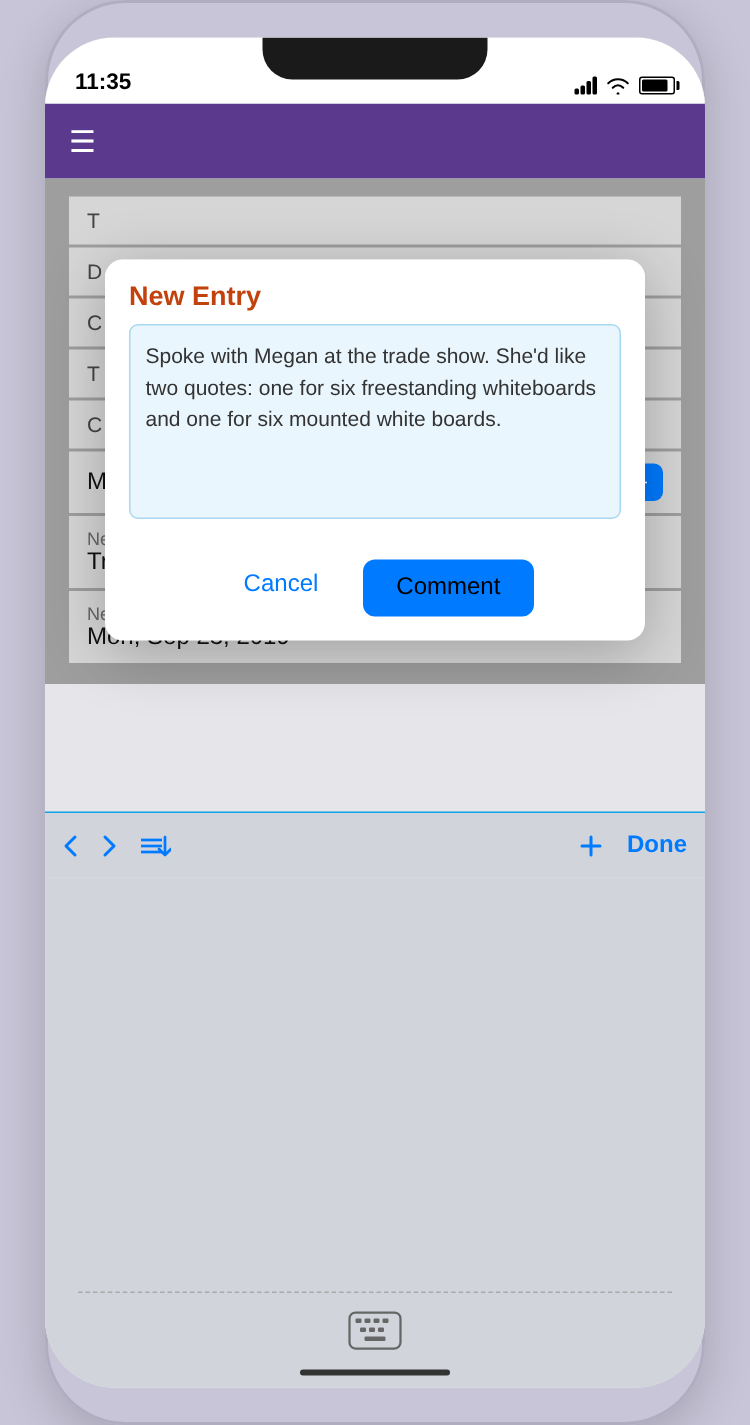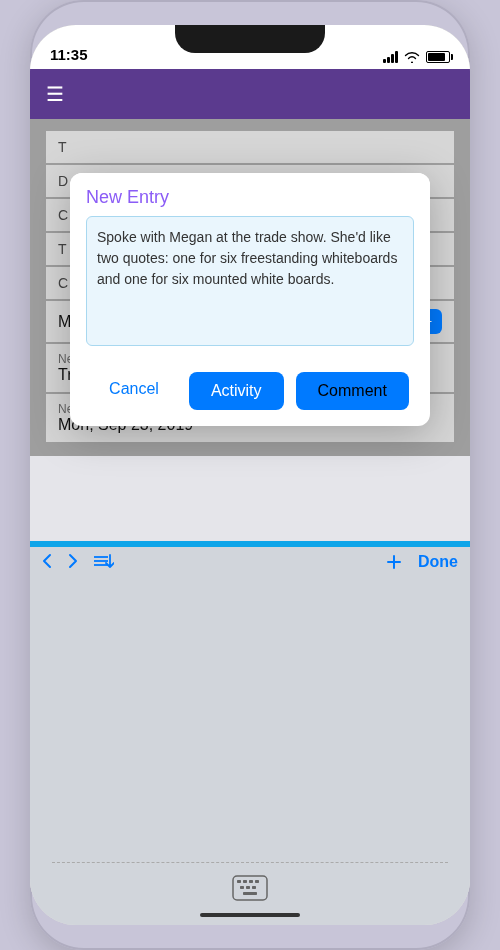--- a/index.html
+++ b/index.html
@@ -229,22 +229,22 @@
     }
 
     .dialog-title-bar {
       background: #fff;
       padding: 14px 16px 8px;
       border-bottom: none;
     }
 
     .dialog-title {
       font-size: 18px;
-      font-weight: 400;
-      color: #8b5cf6;
+      font-weight: 700;
+      color: #c2410c;
     }
 
     .dialog-textarea-wrap {
       padding: 0 16px 12px;
     }
 
     .dialog-textarea {
       width: 100%;
       min-height: 130px;
       border: 1px solid #a8d8f0;
@@ -299,24 +299,24 @@
       cursor: pointer;
     }
 
     
     .keyboard-toolbar {
       position: absolute;
       bottom: 340px;
       left: 0;
       right: 0;
       background: #d1d5db;
-      border-top: 6px solid #0ea5e9;
+      border-top: 1px solid #0ea5e9;
       height: 44px;
       display: flex;
-      align-items: flex-start;
+      align-items: center;
       padding: 6px 12px;
       z-index: 60;
     }
 
     .toolbar-nav {
       display: flex;
       align-items: center;
       gap: 16px;
       flex: 1;
     }
@@ -497,21 +497,20 @@
         <div class="modal-overlay">
           <div class="dialog">
             <div class="dialog-title-bar">
               <span class="dialog-title">New Entry</span>
             </div>
             <div class="dialog-textarea-wrap">
               <textarea class="dialog-textarea" style="">Spoke with Megan at the trade show. She'd like two quotes: one for six freestanding whiteboards and one for six mounted white boards.</textarea>
             </div>
             <div class="dialog-buttons">
               <button class="btn-cancel">Cancel</button>
-              <button class="btn-activity">Activity</button>
               <button class="btn-comment">Comment</button>
             </div>
           </div>
         </div>
 
       </div>
     </div>
 
     <div class="home-indicator"></div>
 

